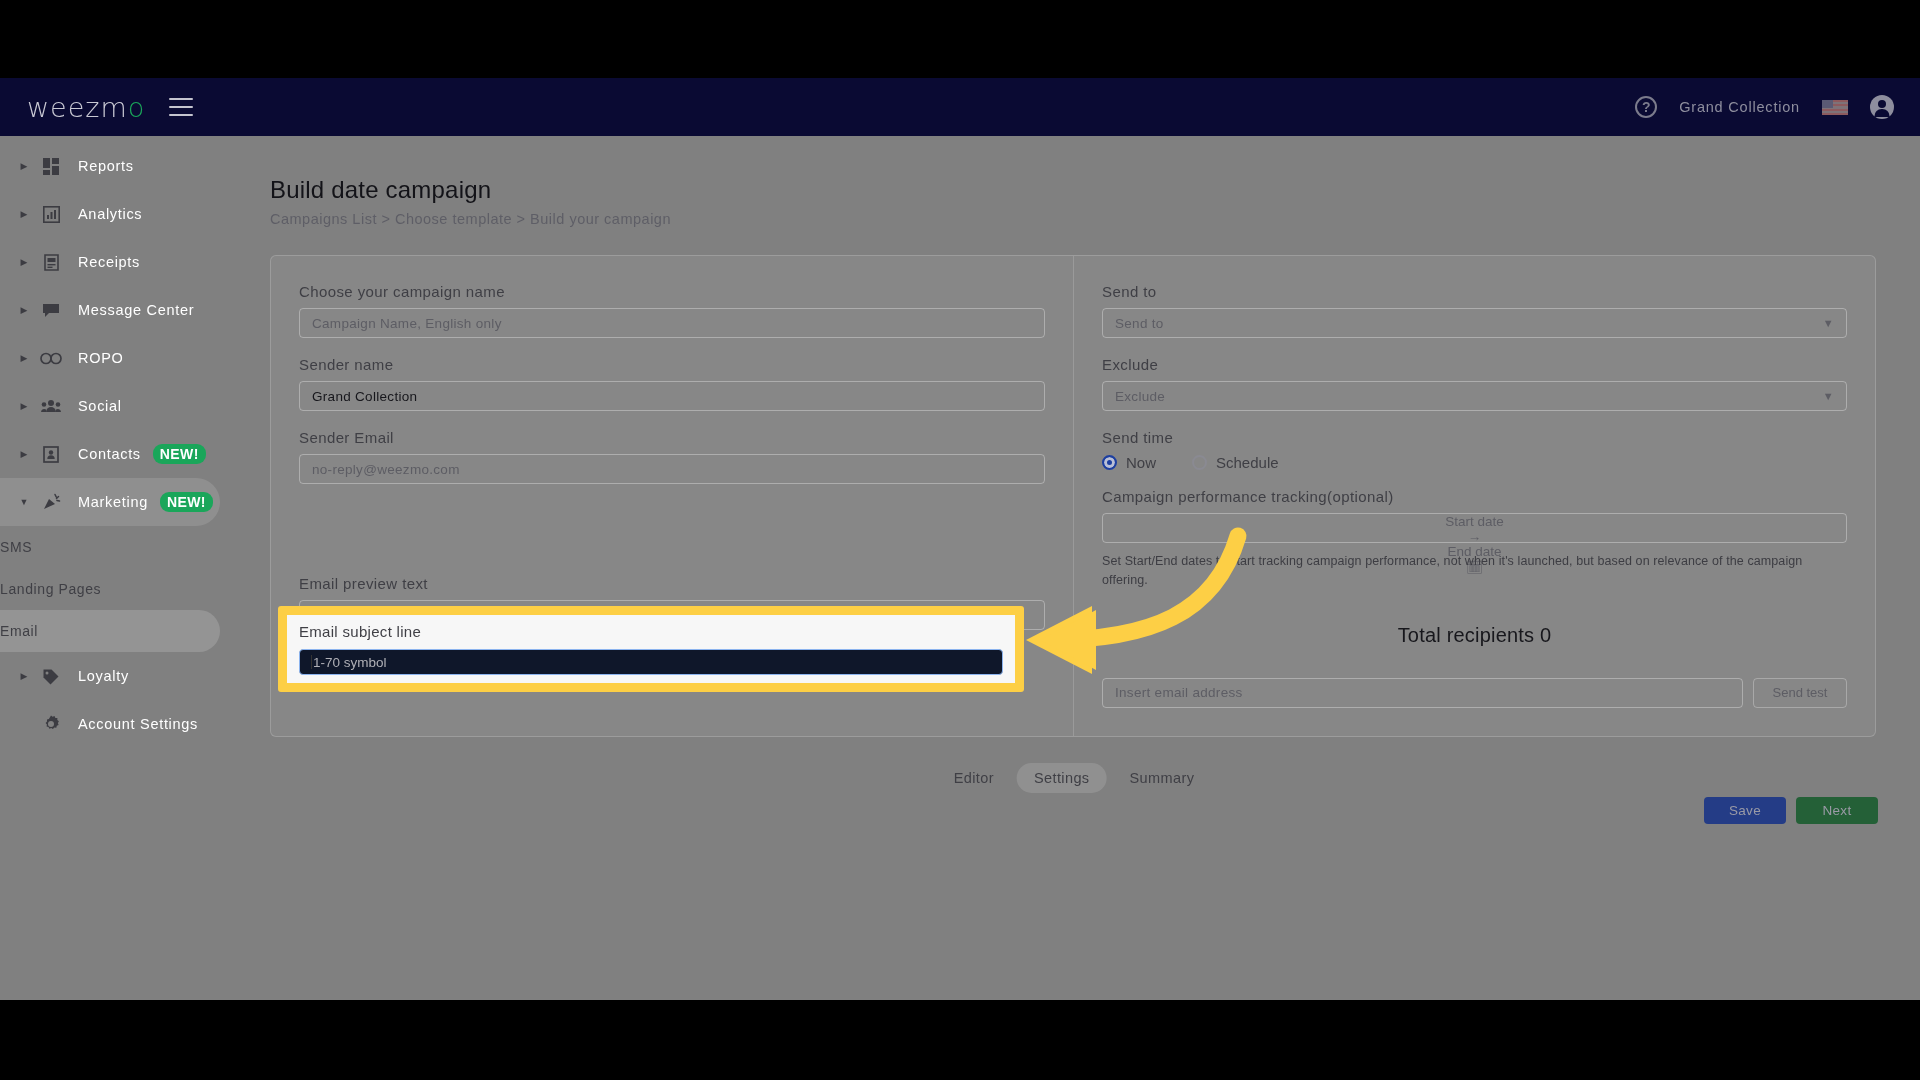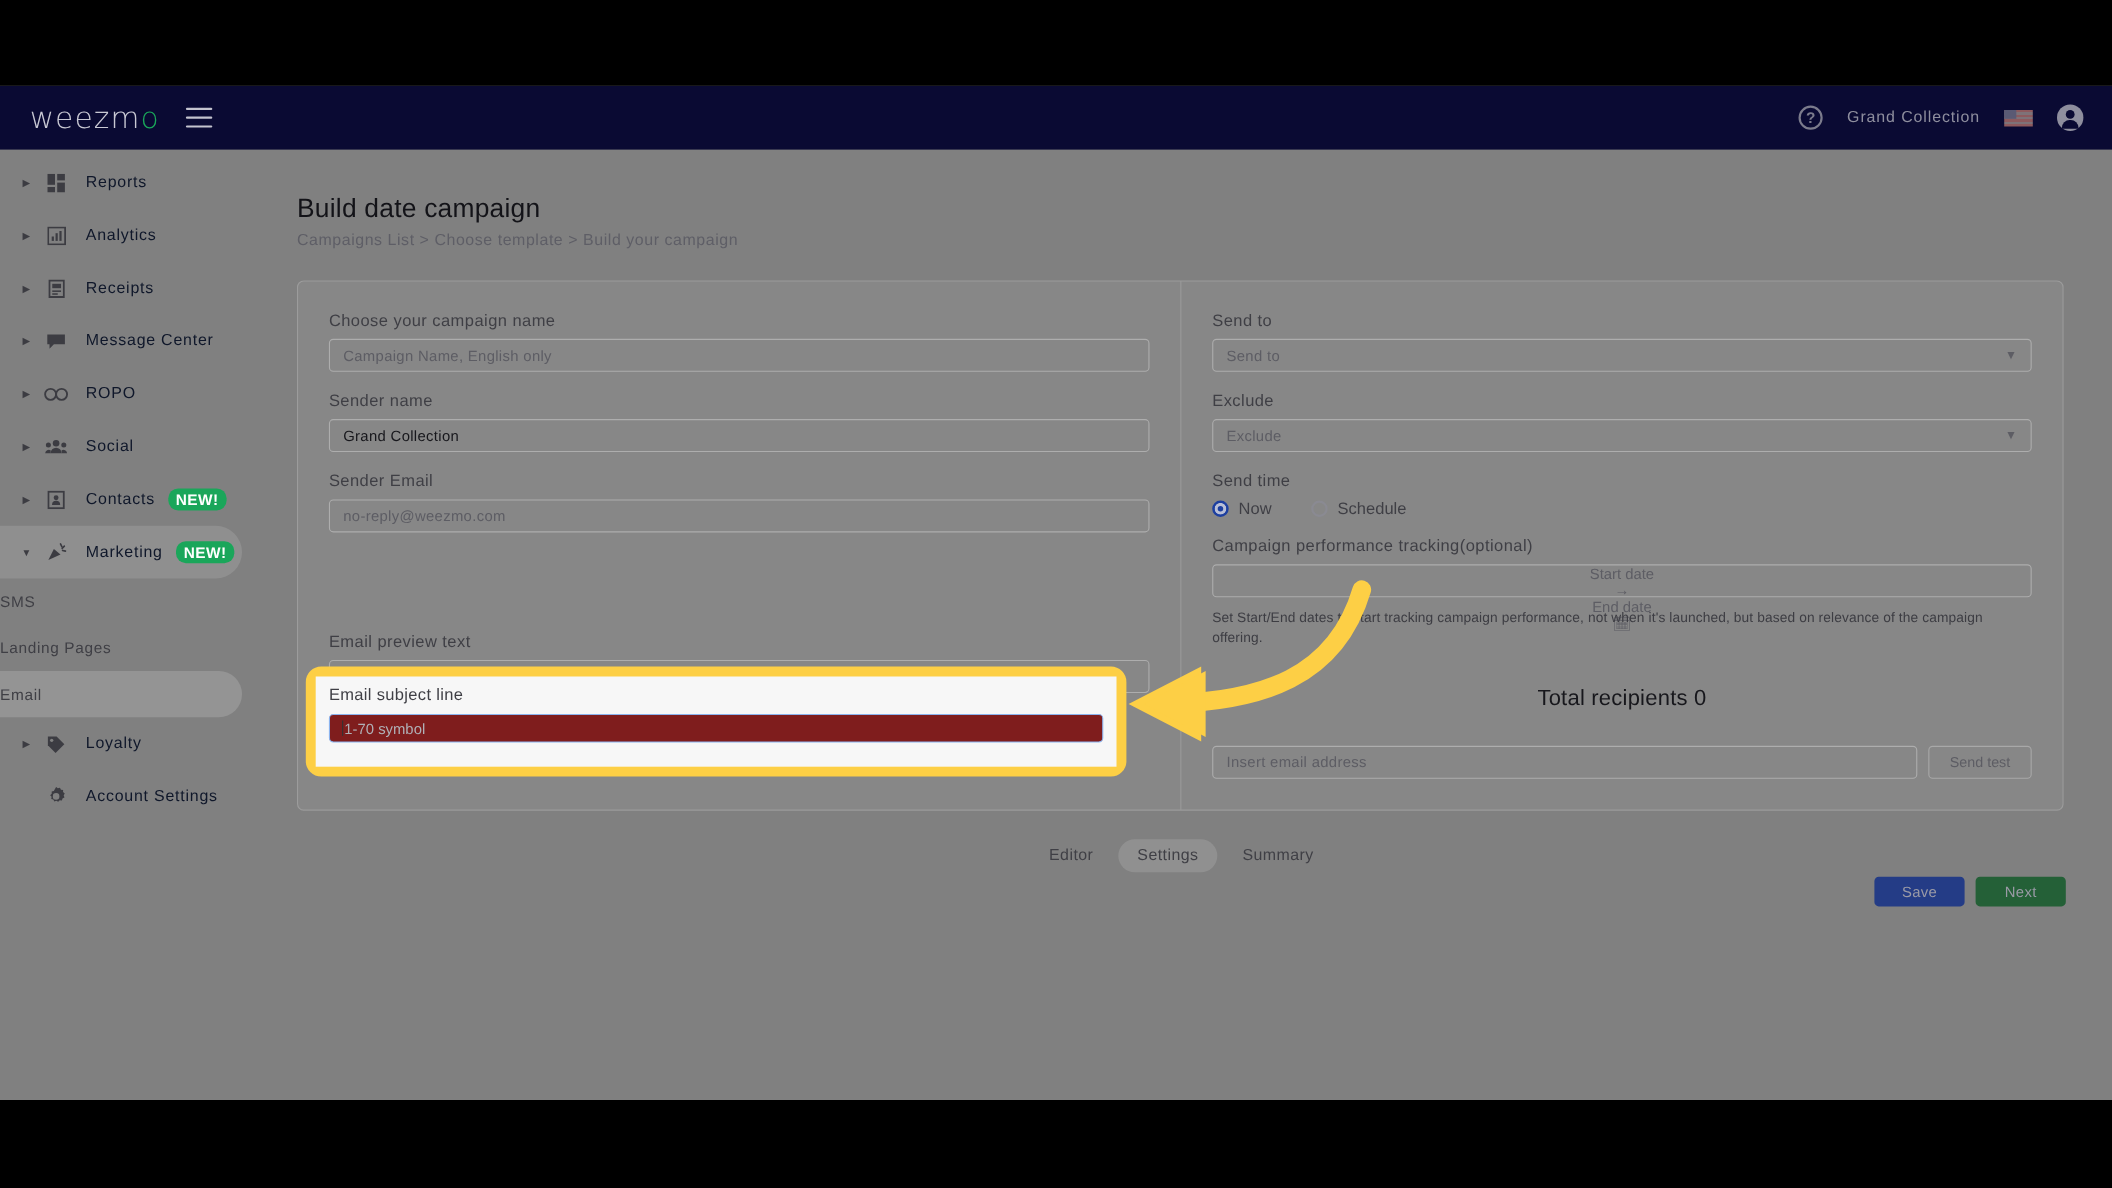--- a/index.html
+++ b/index.html
@@ -95,21 +95,21 @@
   .caret {
     width: 12px; flex: 0 0 12px; color: #3c3c42; font-size: 9px;
     display: flex; align-items: center; justify-content: center;
   }
   .nav-ico {
     width: 26px; flex: 0 0 26px; margin-left: 8px;
     display: flex; align-items: center; justify-content: center;
     color: #3c3c42;
   }
   .nav-lbl {
-    margin-left: 14px; font-size: 14.5px; color: #0f172a;
+    margin-left: 14px; font-size: 14.5px; color: #ffffff;
     letter-spacing: 0.7px; white-space: nowrap;
   }
   .badge-new {
     margin-left: 12px; background: #1aa65a; color: #fff;
     font-size: 14px; font-weight: bold; letter-spacing: 0.4px;
     padding: 2px 7px; border-radius: 9px;
   }
   .sub-item {
     height: 42px; display: flex; align-items: center;
     margin-right: 8px; border-radius: 0 22px 22px 0;
@@ -201,36 +201,36 @@
     display: flex; align-items: center; justify-content: center;
     font-size: 13.5px; color: #9a9aa6; letter-spacing: 0.3px;
   }
   .btn.save { background: #243c86; }
   .btn.next { background: #246037; }
 
   
   #highlight {
     position: absolute;
     left: 278px; top: 528px;
-    width: 746px; height: 100px;
+    width: 746px; height: 86px;
     background: #fdcf45;
-    border-radius: 14px;
+    border-radius: 3px;
     padding: 9px;
     z-index: 40;
   }
   #highlight .inner {
     width: 100%; height: 100%;
     background: #f7f7f7;
     padding: 8px 12px 0 12px;
   }
   #highlight .hl-label { font-size: 15px; color: #3f3f45; letter-spacing: 0.3px; }
   #highlight .hl-input {
     margin-top: 9px; height: 26px;
     border: 1px solid #8cb4ef; border-radius: 4px;
-    background: #7f1d1d;
+    background: #0f172a;
     display: flex; align-items: center; padding: 0 11px;
     font-size: 13.5px; color: #b0b0b6;
     position: relative;
   }
   #highlight .caret-bar {
     display: inline-block; width: 1px; height: 14px;
     background: #333; margin-right: 1px;
   }
   #arrow { position: absolute; left: 1000px; top: 440px; z-index: 45; pointer-events: none; }
 </style>

